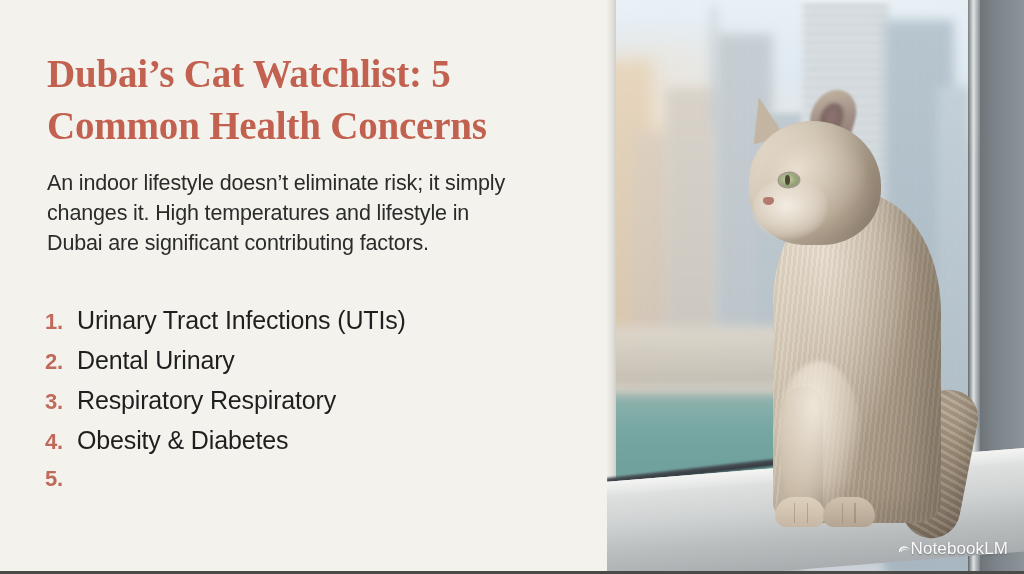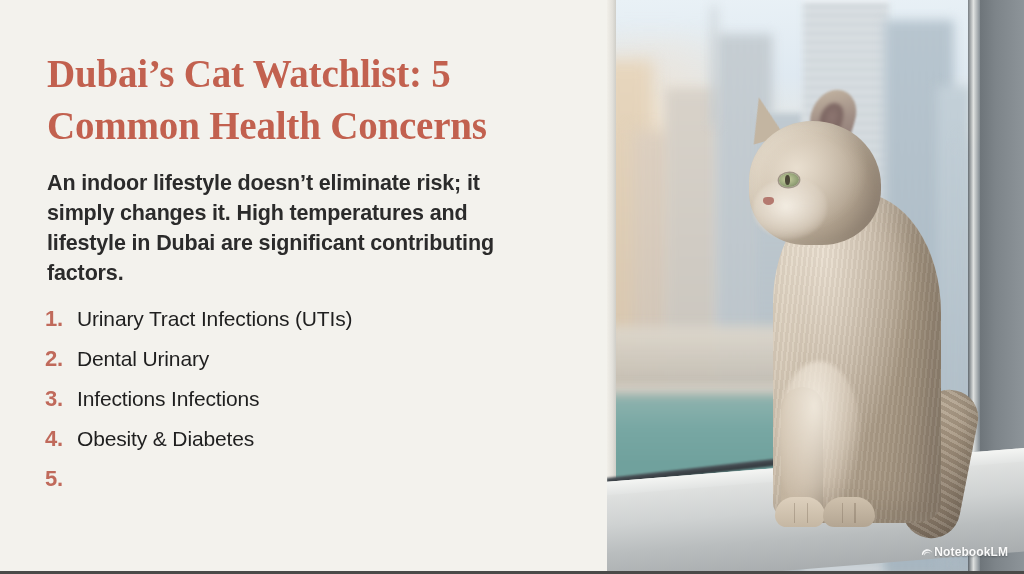--- a/index.html
+++ b/index.html
@@ -51,21 +51,20 @@
   .slide-subtitle {
     position: absolute;
     left: 47px;
     top: 168px;
     width: 470px;
     margin: 0;
     font-size: 21.5px;
     line-height: 30px;
     color: #2b2b2b;
     letter-spacing: -0.15px;
-    font-weight: bold;
   }
 
   .concern-list {
     position: absolute;
     left: 45px;
     top: 306px;
     width: 520px;
     margin: 0;
     padding: 0;
     list-style: none;
@@ -81,21 +80,21 @@
     flex: 0 0 auto;
     width: 32px;
     font-size: 22px;
     font-weight: bold;
     color: #C06A5B;
     letter-spacing: -0.3px;
   }
 
   .concern-label {
     flex: 1 1 auto;
-    font-size: 21px;
+    font-size: 25px;
     color: #1f1f1f;
     letter-spacing: -0.15px;
   }
 
   
   .photo-panel {
     position: absolute;
     left: 607px;
     top: 0;
     width: 417px;
@@ -526,25 +525,24 @@
 
   
   .watermark {
     position: absolute;
     right: 16px;
     bottom: 12px;
     display: flex;
     align-items: center;
     gap: 0;
     color: #ffffff;
-    font-size: 12px;
+    font-size: 17px;
     letter-spacing: 0.1px;
     text-shadow: 0 1px 2px rgba(0,0,0,0.35);
     opacity: 0.94;
-    font-weight: bold;
   }
   .watermark svg { display: block; }
 </style>
 </head>
 <body>
 
 <div class="slide">
 
   <div class="text-panel">
 
@@ -559,21 +557,21 @@
         <span class="concern-label">Urinary Tract Infections (UTIs)</span>
       </li>
 
       <li class="concern-item">
         <span class="concern-num">2.</span>
         <span class="concern-label">Dental Urinary</span>
       </li>
 
       <li class="concern-item">
         <span class="concern-num">3.</span>
-        <span class="concern-label">Infections Infections</span>
+        <span class="concern-label">Respiratory Respiratory</span>
       </li>
 
       <li class="concern-item">
         <span class="concern-num">4.</span>
         <span class="concern-label">Obesity &amp; Diabetes</span>
       </li>
 
       <li class="concern-item">
         <span class="concern-num">5.</span>
       </li>

